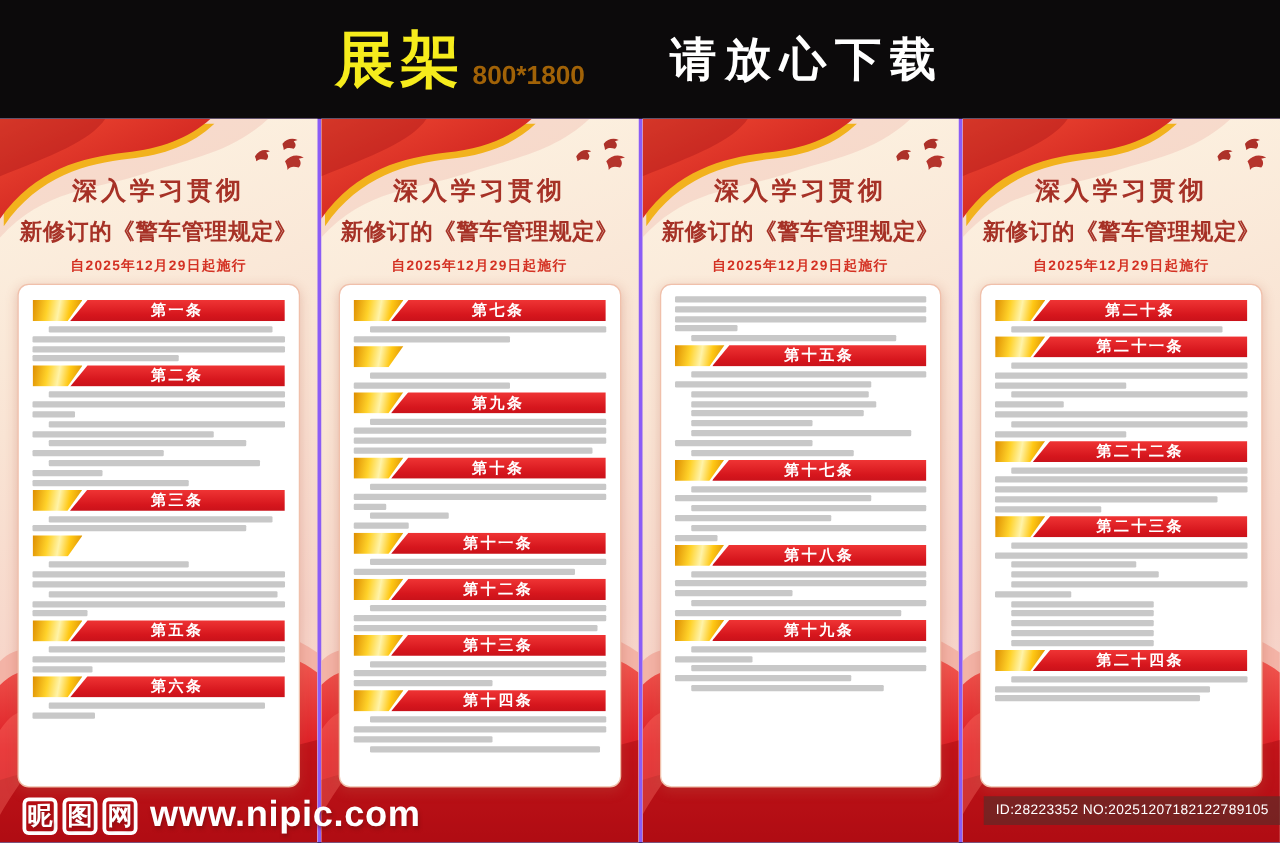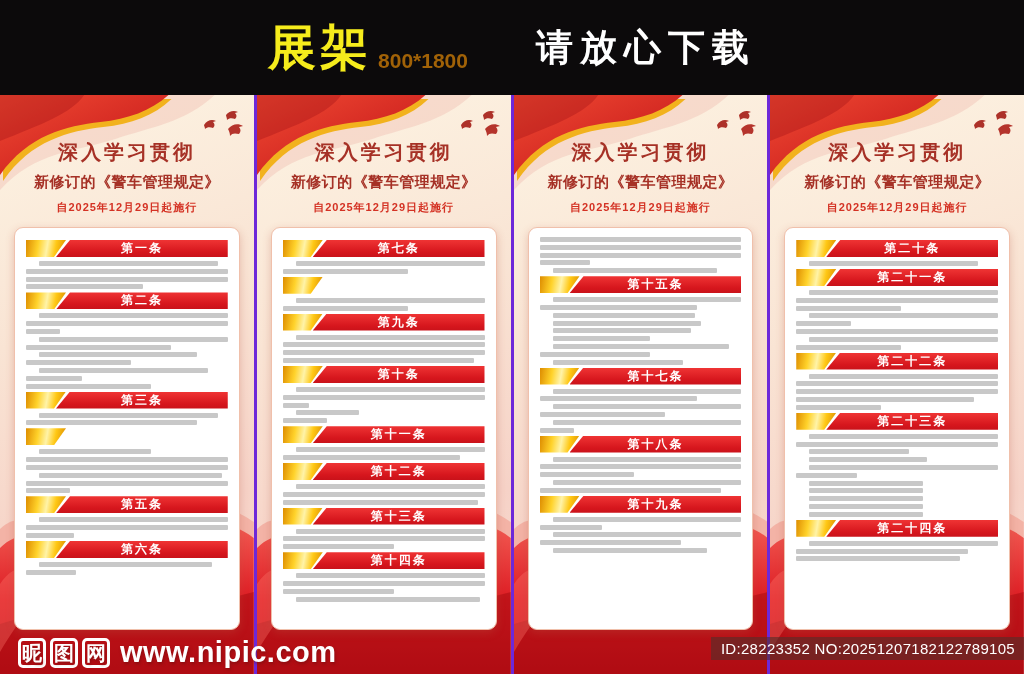--- a/index.html
+++ b/index.html
@@ -8,31 +8,31 @@
 
   
   .top-banner { height:95px; background:#0c0a0b; display:flex; align-items:center; justify-content:center; }
   .banner-product { color:#f6ec1c; font-family:"Liberation Serif","DejaVu Serif",serif;
     font-weight:bold; font-size:48px; letter-spacing:4px; }
   .banner-dims { color:#a16207; font-weight:bold; font-size:21px; align-self:center; margin:26px 0 0 6px; }
   .banner-assure { color:#ffffff; font-family:"Liberation Serif","DejaVu Serif",serif;
     font-weight:bold; font-size:37px; letter-spacing:7px; margin-left:68px; }
 
   
-  .panels { position:relative; height:579px; display:flex; gap:3px; background:#6d28d9; }
+  .panels { position:relative; height:579px; display:flex; gap:3px; background:#8b5cf6; }
   .panel { position:relative; flex:1 1 0; overflow:hidden;
     background:linear-gradient(160deg,#fdf4e3 0%,#f9e4d4 38%,#f6d2c7 72%,#f8dcd2 100%); }
 
   .flag-svg { position:absolute; top:0; left:0; width:100%; height:96px; z-index:1; }
   .doves-svg { position:absolute; top:14px; right:8px; width:48px; height:34px; z-index:1; }
 
   .poster-title { position:absolute; top:44px; left:0; right:0; text-align:center; z-index:1;
     font-family:"Liberation Serif","DejaVu Serif",serif; color:#a63126; }
   .title-line1 { font-size:20px; font-weight:bold; letter-spacing:3px; }
-  .title-line2 { font-size:15px; font-weight:bold; margin-top:7px; letter-spacing:0.5px;text-align:center; }
+  .title-line2 { font-size:18px; font-weight:bold; margin-top:7px; letter-spacing:0.5px;text-align:center; }
   .title-date  { font-size:11px; font-weight:bold; color:#d43224; margin-top:8px; letter-spacing:1px;
     font-family:"Liberation Sans","DejaVu Sans",sans-serif; }
 
   .waves-svg { position:absolute; bottom:0; left:0; width:100%; height:200px; z-index:1; }
 
   .card { position:absolute; left:14px; right:14px; top:132px; height:403px; z-index:2;
     background:#ffffff; border:1px solid #f0c0ab; border-radius:9px;
     box-shadow:0 3px 9px rgba(185,85,65,0.30); padding:9px 11px; overflow:hidden; }
 
   .sec-bar { position:relative; height:17px; margin:3px 0 4px; }
@@ -49,21 +49,21 @@
 
   
   .watermark { position:absolute; left:18px; bottom:5px; z-index:10; display:flex; align-items:center;
     color:#ffffff; text-shadow:1px 2px 3px rgba(110,15,15,0.55); }
   .wm-logo { display:flex; gap:4px; margin-right:10px; }
   .wm-logo span { display:inline-block; border:3px solid #ffffff; border-radius:5px;
     font-size:20px; font-weight:bold; line-height:1; padding:2px 1px; }
   .wm-site { font-size:29px; font-weight:bold; letter-spacing:0.5px; }
 
   .id-strip { position:absolute; right:0; bottom:14px; z-index:10; height:23px; line-height:23px;
-    background:rgba(84,46,42,0.62); color:#ffffff; font-size:15px; padding:0 9px 0 10px; letter-spacing:0.3px; }
+    background:rgba(84,46,42,0.62); color:#ffffff; font-size:11px; padding:0 9px 0 10px; letter-spacing:0.3px; }
 </style>
 </head>
 <body>
 
 <svg width="0" height="0" style="position:absolute" aria-hidden="true">
   <defs>
     <linearGradient id="flagGrad" x1="0" y1="0" x2="1" y2="1">
       <stop offset="0" stop-color="#f04a33"></stop>
         <stop offset="1" stop-color="#bf1016"></stop>
     </linearGradient>

